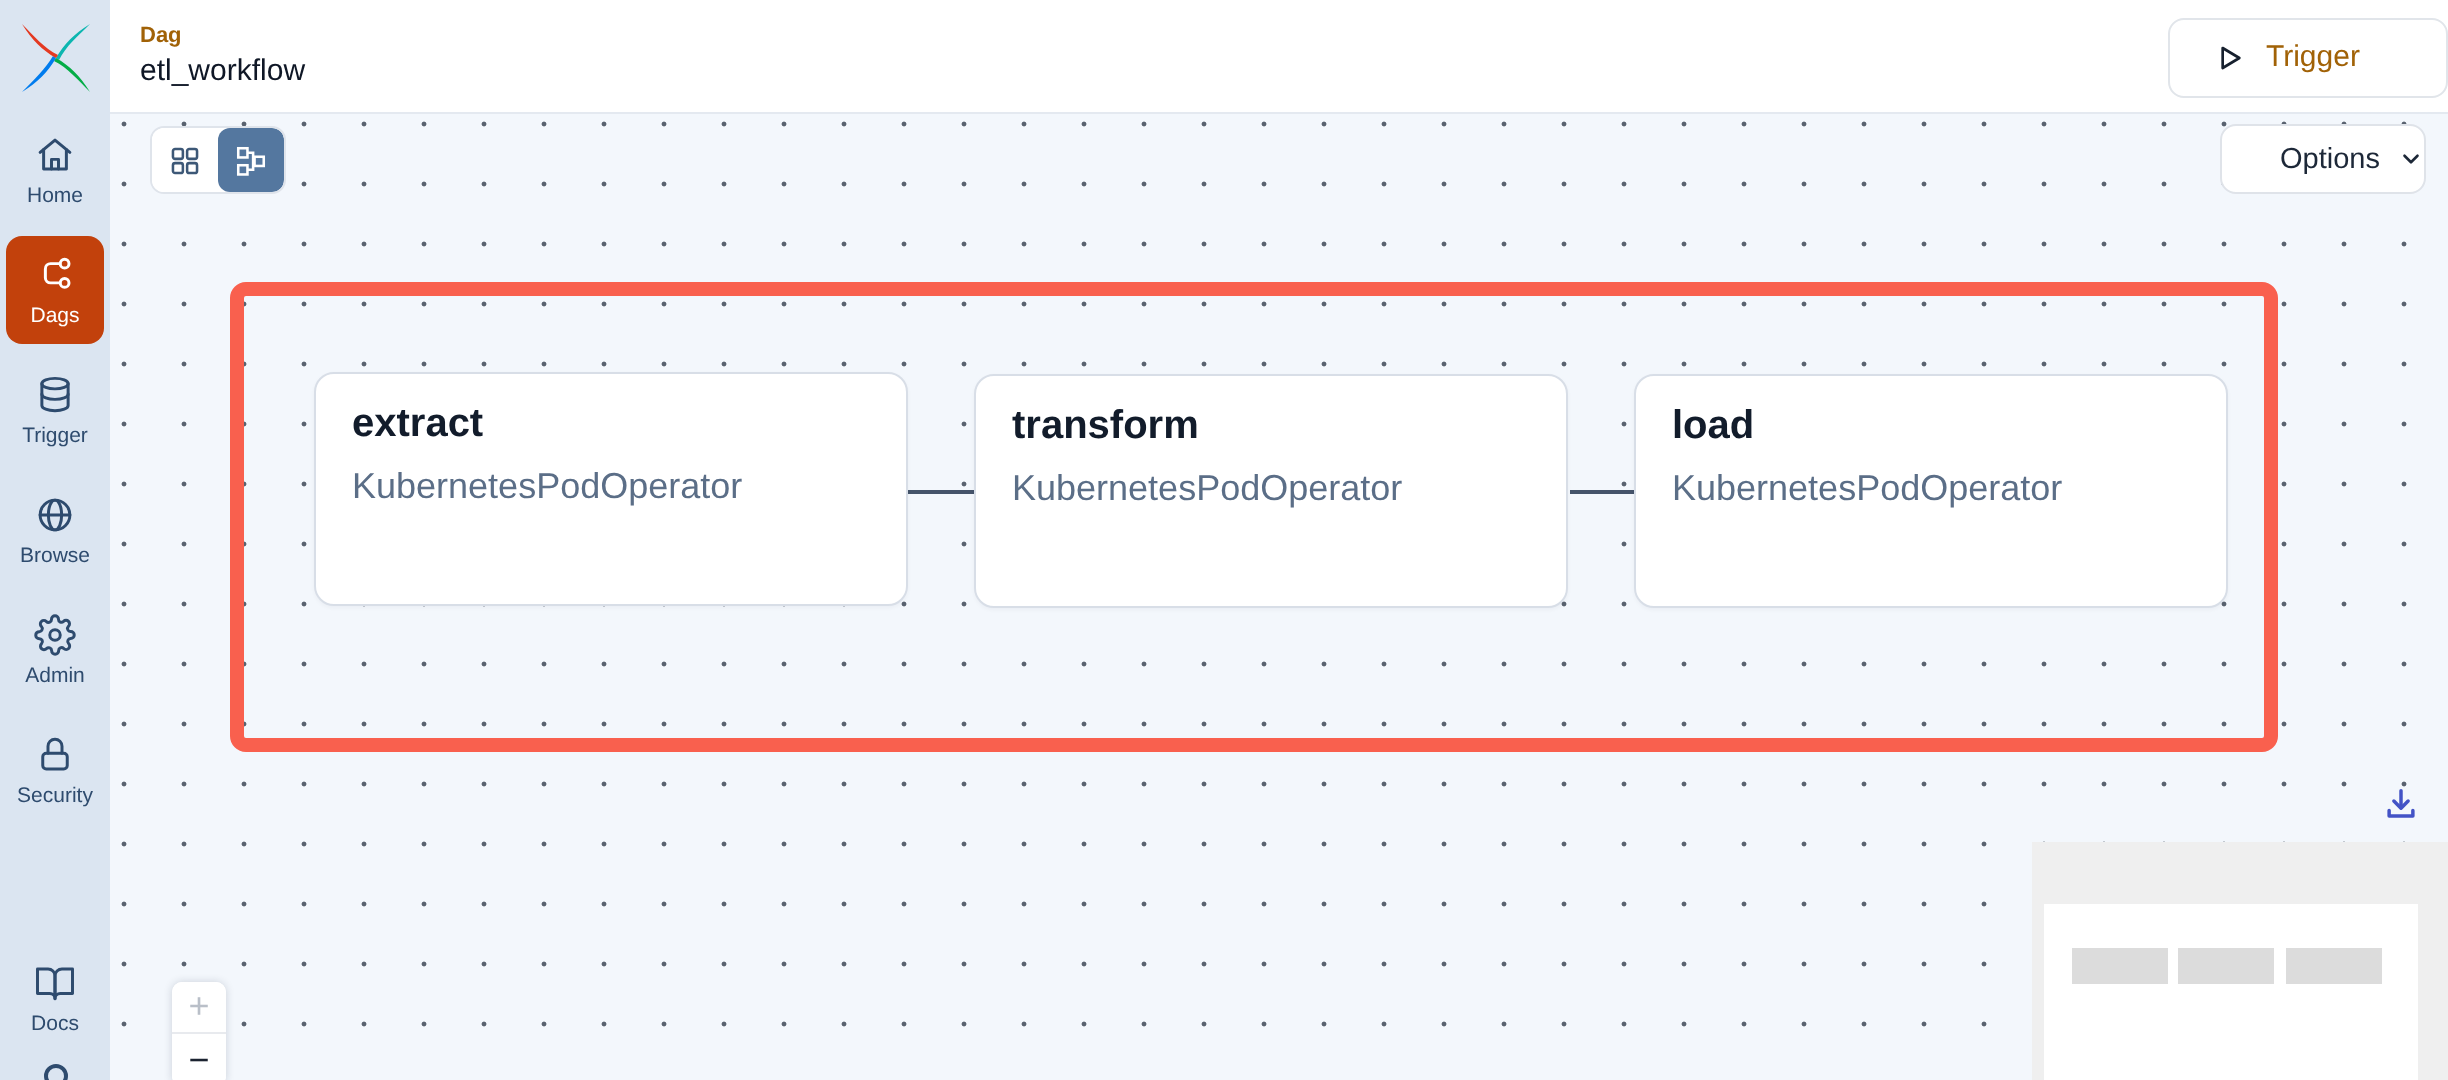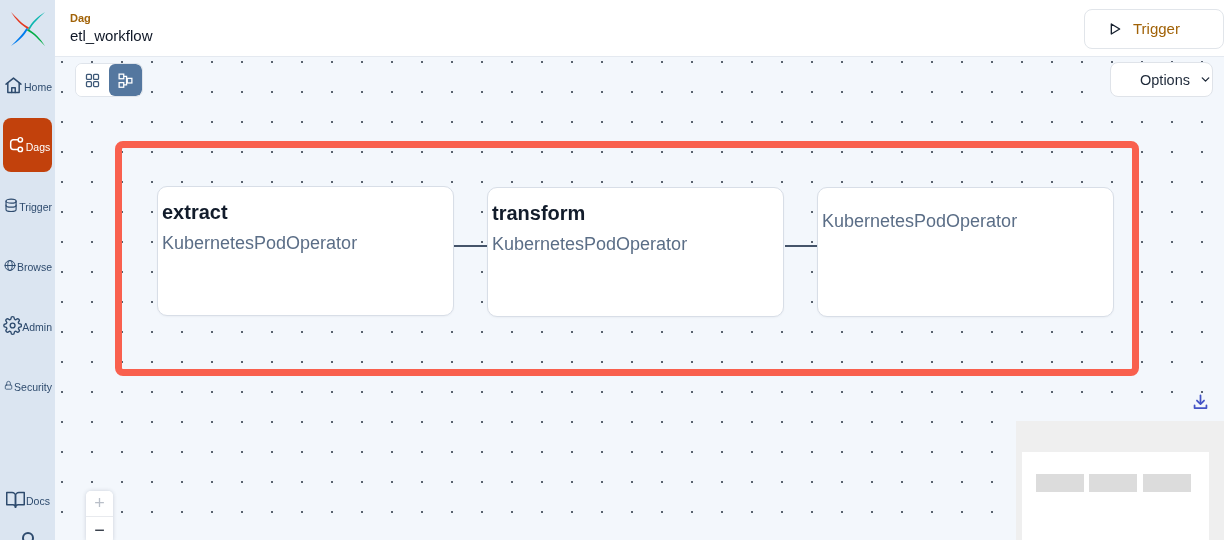--- a/index.html
+++ b/index.html
@@ -4,21 +4,21 @@
 <style>
   * { margin:0; padding:0; box-sizing:border-box; }
   html,body { width:1224px; height:540px; overflow:hidden;
     font-family:"Liberation Sans", sans-serif; background:#fff; position:relative; }
 
   
   .sidebar { position:absolute; left:0; top:0; width:55px; height:540px;
     background:#dbe5f1; display:flex; flex-direction:column; align-items:center; z-index:5; }
   .logo-wrap { width:55px; height:58px; display:flex; align-items:center; justify-content:center; }
   .nav-item { width:49px; height:54px; margin-bottom:6px; border-radius:8px;
-    display:flex; flex-direction:row; align-items:center; justify-content:center;
+    display:flex; flex-direction:column; align-items:center; justify-content:center;
     color:#2e4b6e; cursor:pointer; }
   .nav-item svg { width:21px; height:21px; stroke:#2e4b6e; fill:none; stroke-width:1.7;
     stroke-linecap:round; stroke-linejoin:round; }
   .nav-item .nav-label { font-size:10.5px; margin-top:4px; color:#2e4b6e; }
   .nav-item.active { background:#c2410c; }
   .nav-item.active svg { stroke:#fff; }
   .nav-item.active .nav-label { color:#fff; }
   .nav-spacer { flex:1; }
   .user-dot { width:12px; height:12px; border:2px solid #2e4b6e; border-radius:50%;
     margin-bottom:-4px; }
@@ -62,22 +62,22 @@
   .options-btn { position:absolute; right:11px; top:5px; height:35px; width:103px;
     background:#fff; border:1px solid #dfe3e9; border-radius:8px; display:flex;
     align-items:center; justify-content:flex-end; gap:9px; cursor:pointer; font-family:inherit; }
   .options-label { font-size:14.5px; color:#1d2838; }
   .options-btn svg { width:13px; height:13px; stroke:#1d2838; fill:none; stroke-width:2;
     stroke-linecap:round; stroke-linejoin:round; }
 
   .group-rect { position:absolute; left:60px; top:84px; width:1024px; height:235px;
     border:7px solid #f9604e; border-radius:8px; background:transparent; cursor:pointer; }
 
-  .task-node { position:absolute; width:297px; height:130px; background:#fff;
-    border:1px solid #d8dee7; border-radius:10px; padding:14px 4px; cursor:pointer;
+  .task-node { position:absolute; width:297px; height:117px; background:#fff;
+    border:1px solid #d8dee7; border-radius:10px; padding:14px 18px; cursor:pointer;
     box-shadow:0 1px 2px rgba(22,32,46,.04); }
   .node-title { font-size:20px; font-weight:bold; color:#121c2b; }
   .node-subtitle { font-size:18px; color:#5b6e87; margin-top:9px; }
   .node-extract { left:102px; top:129px; }
   .node-transform { left:432px; top:130px; }
   .node-load { left:762px; top:130px; }
 
   .edge { position:absolute; height:2px; background:#45546a; top:188px; }
   .edge-1 { left:399px; width:33px; }
   .edge-2 { left:730px; width:32px; }
@@ -234,20 +234,21 @@
     <div class="node-title">extract</div>
     <div class="node-subtitle">KubernetesPodOperator</div>
   </div>
 
   <div class="task-node node-transform">
     <div class="node-title">transform</div>
     <div class="node-subtitle">KubernetesPodOperator</div>
   </div>
 
   <div class="task-node node-load">
+    <div class="node-title">load</div>
     <div class="node-subtitle">KubernetesPodOperator</div>
   </div>
 
   <button class="download-btn">
     <svg viewBox="0 0 24 24">
       <path d="M12 3 v10"></path>
         <path d="M7.5 9.5 L12 14 L16.5 9.5"></path>
         <path d="M4.5 15.5 v3.5 h15 v-3.5"></path>
     </svg>
   </button>

